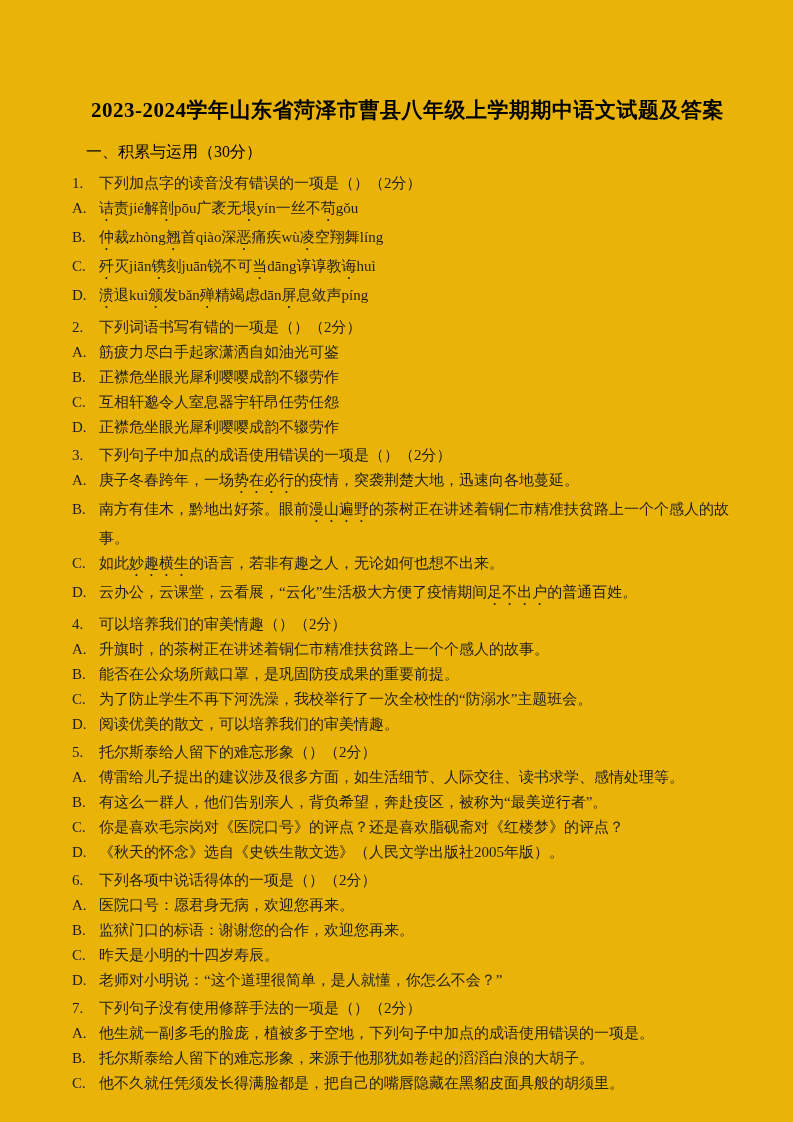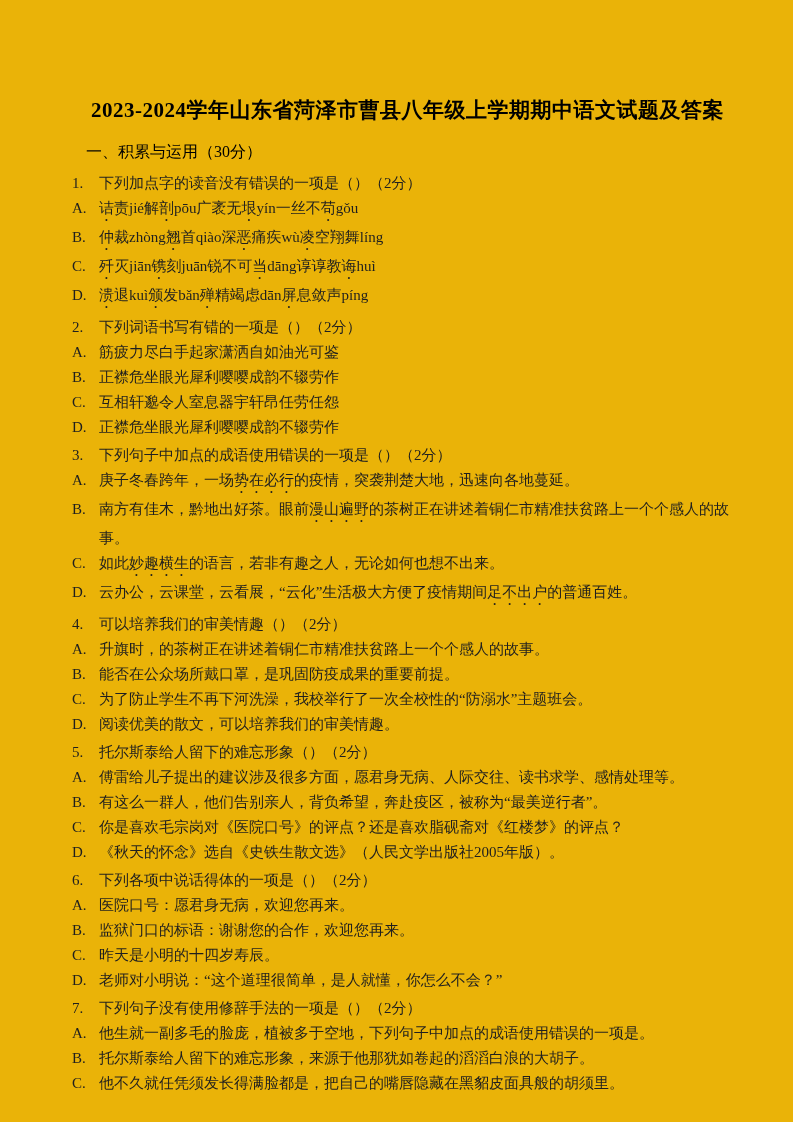--- a/index.html
+++ b/index.html
@@ -139,21 +139,21 @@
           <span class="text">阅读优美的散文，可以培养我们的审美情趣。</span>
         </div>
       </div>
       <div class="question">
         <div class="line">
           <span class="label">5.</span>
           <span class="text">托尔斯泰给人留下的难忘形象（）（2分）</span>
         </div>
         <div class="line">
           <span class="label">A.</span>
-          <span class="text">傅雷给儿子提出的建议涉及很多方面，愿君身无病、人际交往、读书求学、感情处理等。</span>
+          <span class="text">傅雷给儿子提出的建议涉及很多方面，如生活细节、人际交往、读书求学、感情处理等。</span>
         </div>
         <div class="line">
           <span class="label">B.</span>
           <span class="text">有这么一群人，他们告别亲人，背负希望，奔赴疫区，被称为“最美逆行者”。</span>
         </div>
         <div class="line">
           <span class="label">C.</span>
           <span class="text">你是喜欢毛宗岗对《医院口号》的评点？还是喜欢脂砚斋对《红楼梦》的评点？</span>
         </div>
         <div class="line">

